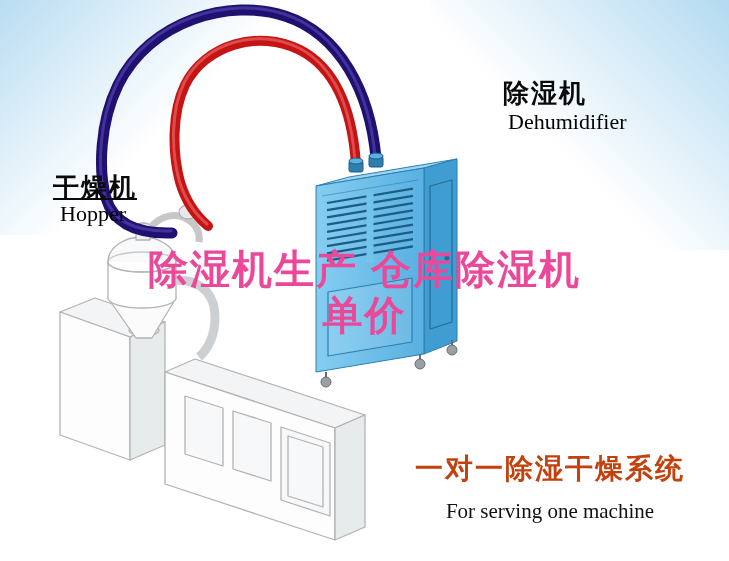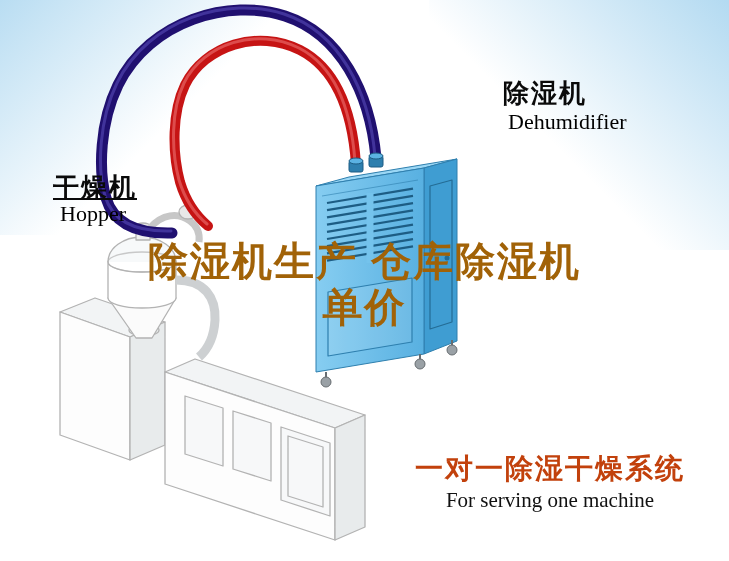--- a/index.html
+++ b/index.html
@@ -15,28 +15,28 @@
   .illustration{position:absolute;left:0;top:0;}
   .label-cn{position:absolute;font-weight:700;color:#0a0a0a;
     font-size:26px;letter-spacing:2px;white-space:nowrap;}
   .label-en{position:absolute;font-family:"Liberation Serif",serif;
     font-size:22px;color:#000;white-space:nowrap;}
   .lbl-machine-cn{left:53px;top:170px;text-decoration:underline;}
   .lbl-machine-en{left:60px;top:201px;text-align:center;}
   .lbl-dehum-cn{left:487px;top:76px;margin-left:16px;}
   .lbl-dehum-en{left:461px;top:109px;margin-left:47px;}
   .watermark{
-    position:absolute;left:0;right:0;top:238px;text-align:center;
-    color:#a16207;font-weight:800;font-size:40px;line-height:46px;
+    position:absolute;left:0;right:0;top:246px;text-align:center;
+    color:#ec4899;font-weight:800;font-size:40px;line-height:46px;
     letter-spacing:2px;white-space:nowrap;
   }
   .caption{position:absolute;right:44px;top:450px;text-align:center;}
   .caption .cn{font-size:28px;font-weight:700;color:#c2410c;letter-spacing:2px;white-space:nowrap;}
   .caption .en{font-family:"Liberation Serif",serif;font-size:21px;color:#111;
-    white-space:nowrap;}
+    margin-top:11px;white-space:nowrap;}
 </style>
 </head>
 <body>
 
 <div class="canvas">
 
   <div class="corner left"></div>
   <div class="corner right"></div>
 
   <svg class="illustration" width="729" height="561" viewBox="0 0 729 561">

